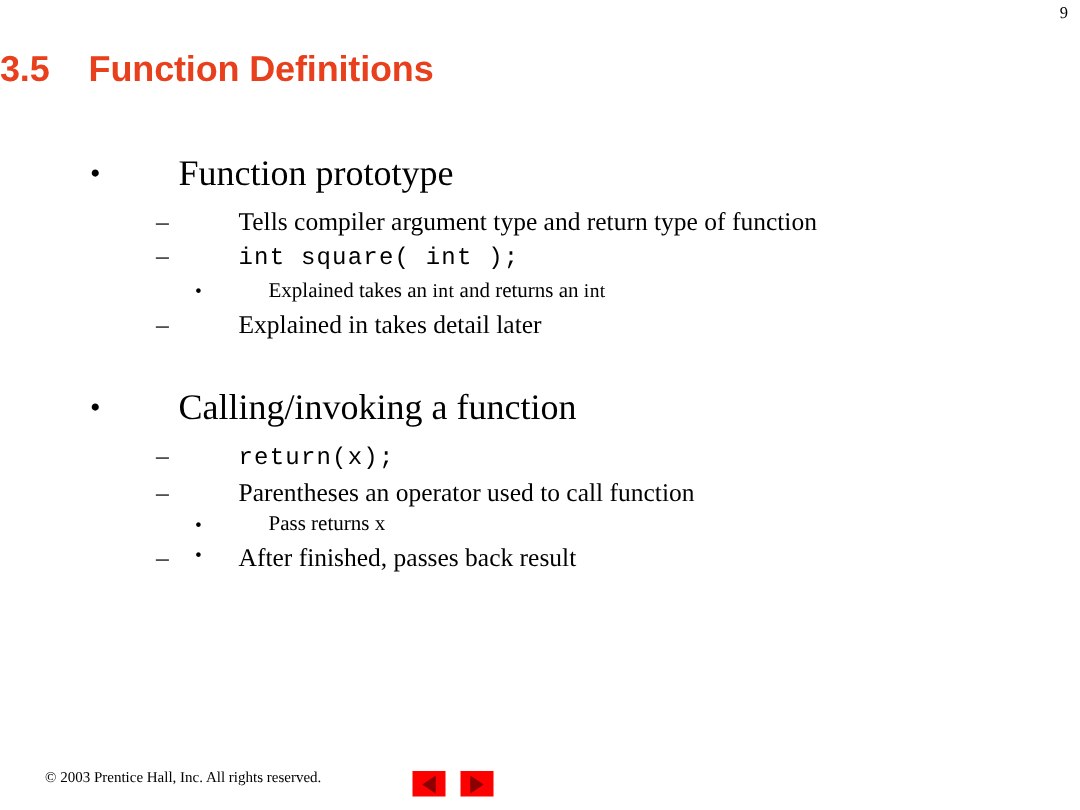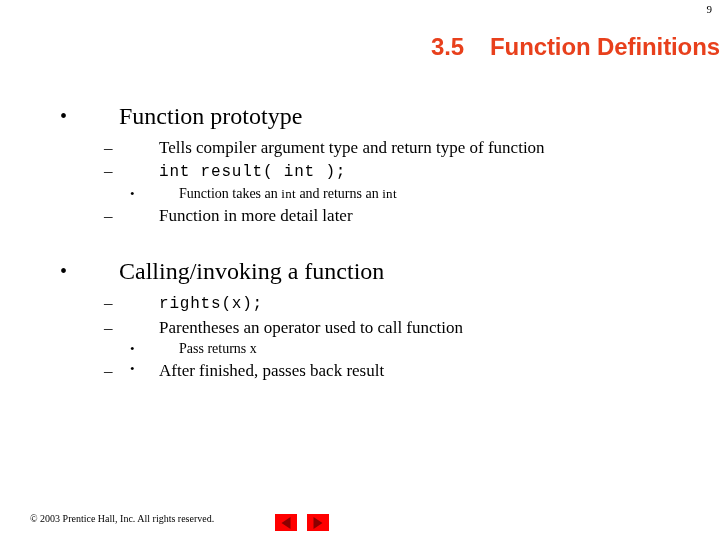--- a/index.html
+++ b/index.html
@@ -32,21 +32,21 @@
     line-height: 13px;
     color: #000000;
   }
 
   
   .title-block {
     position: absolute;
     left: 0;
     top: 33px;
     width: 720px;
-    text-align: right;
+    text-align: left;
     white-space: nowrap;
   }
   .title-text {
     display: inline-block;
     font-family: "Liberation Sans", "DejaVu Sans", sans-serif;
     font-weight: bold;
     font-size: 24px;
     line-height: 28px;
     color: #E8401C;
     letter-spacing: -0.1px;
@@ -205,44 +205,44 @@
     </div>
     <div class="gap-small"></div>
 
     <div class="lvl2">
       <span class="bullet">–</span>
       <span class="txt">Tells compiler argument type and return type of function</span>
     </div>
 
     <div class="lvl2">
       <span class="bullet">–</span>
-      <span class="txt mono-line">int result( int );</span>
+      <span class="txt mono-line">int square( int );</span>
     </div>
 
     <div class="lvl3">
       <span class="bullet">•</span>
-      <span class="txt"><span>Function takes an </span><span class="mono">int</span><span> and returns an </span><span class="mono">int</span></span>
-    </div>
-
-    <div class="lvl2">
-      <span class="bullet">–</span>
-      <span class="txt">Function in more detail later</span>
+      <span class="txt"><span>Explained takes an </span><span class="mono">int</span><span> and returns an </span><span class="mono">int</span></span>
+    </div>
+
+    <div class="lvl2">
+      <span class="bullet">–</span>
+      <span class="txt">Explained in takes detail later</span>
     </div>
 
     <div class="gap-section"></div>
 
     <div class="lvl1">
       <span class="bullet">•</span>
       <span class="txt">Calling/invoking a function</span>
     </div>
     <div class="gap-small"></div>
 
     <div class="lvl2">
       <span class="bullet">–</span>
-      <span class="txt mono-line">rights(x);</span>
+      <span class="txt mono-line">return(x);</span>
     </div>
 
     <div class="lvl2">
       <span class="bullet">–</span>
       <span class="txt">Parentheses an operator used to call function</span>
     </div>
 
     <div class="lvl3">
       <span class="bullet">•</span>
       <span class="txt">Pass returns x</span>

